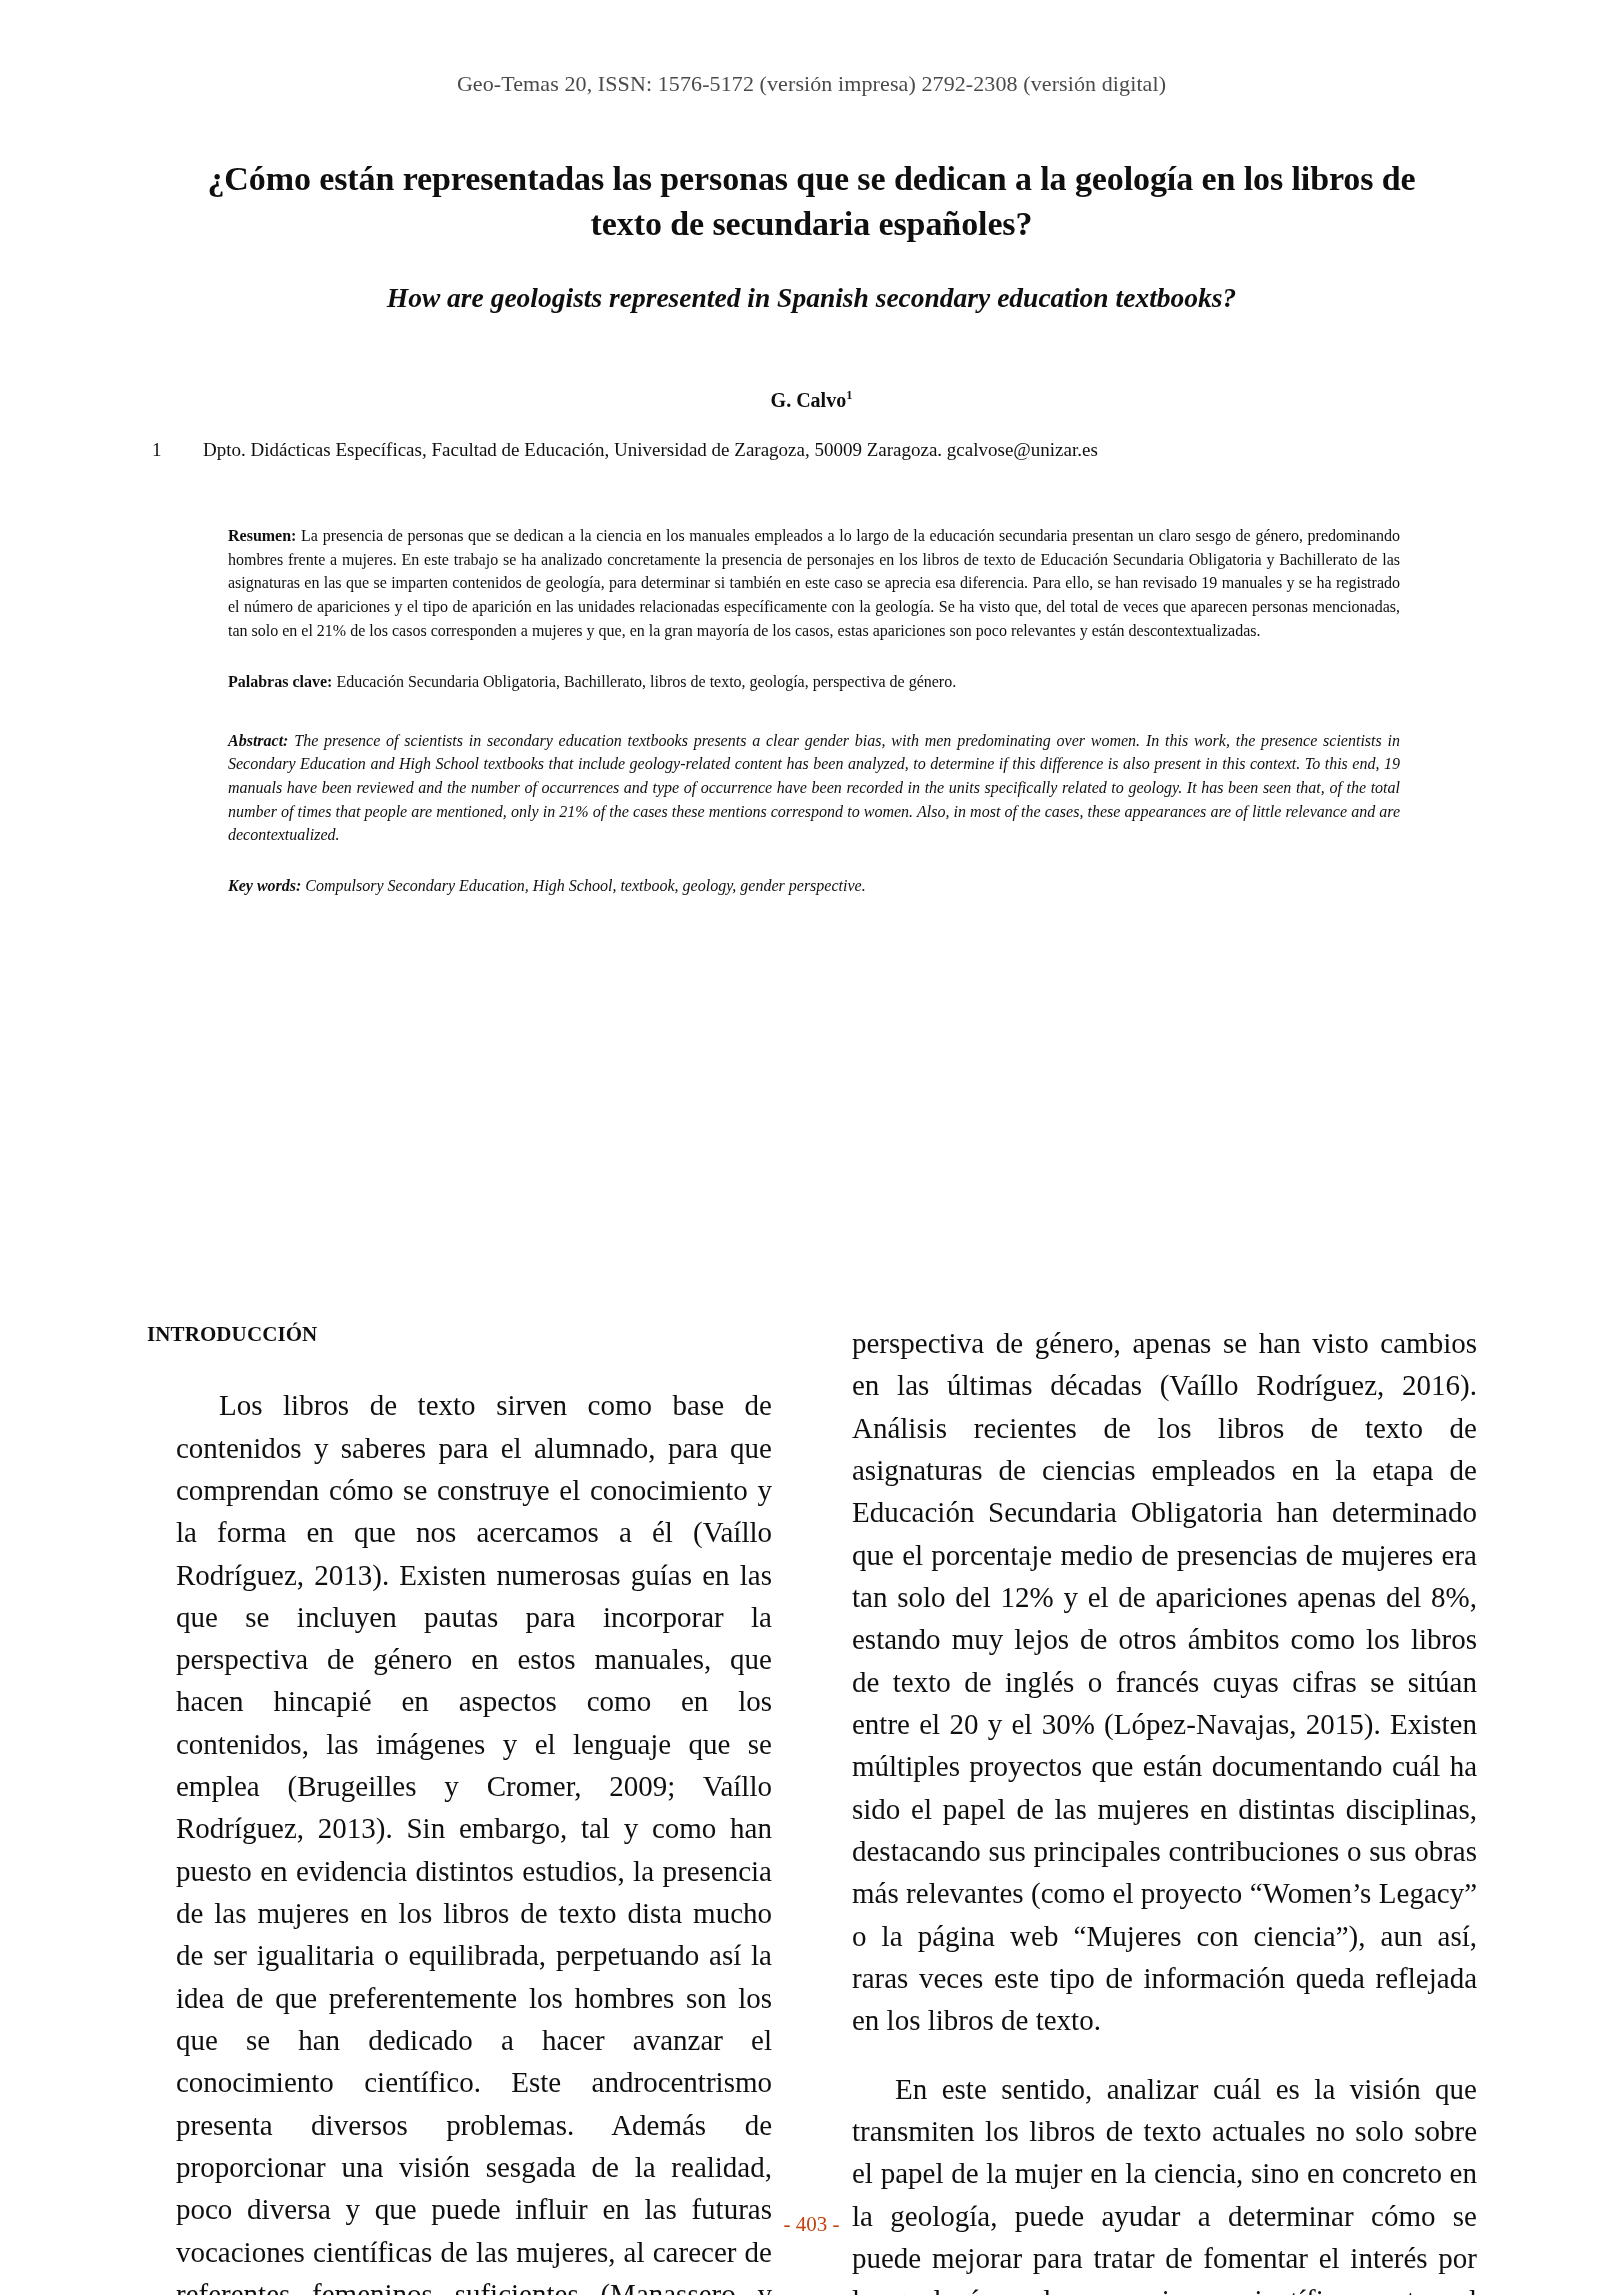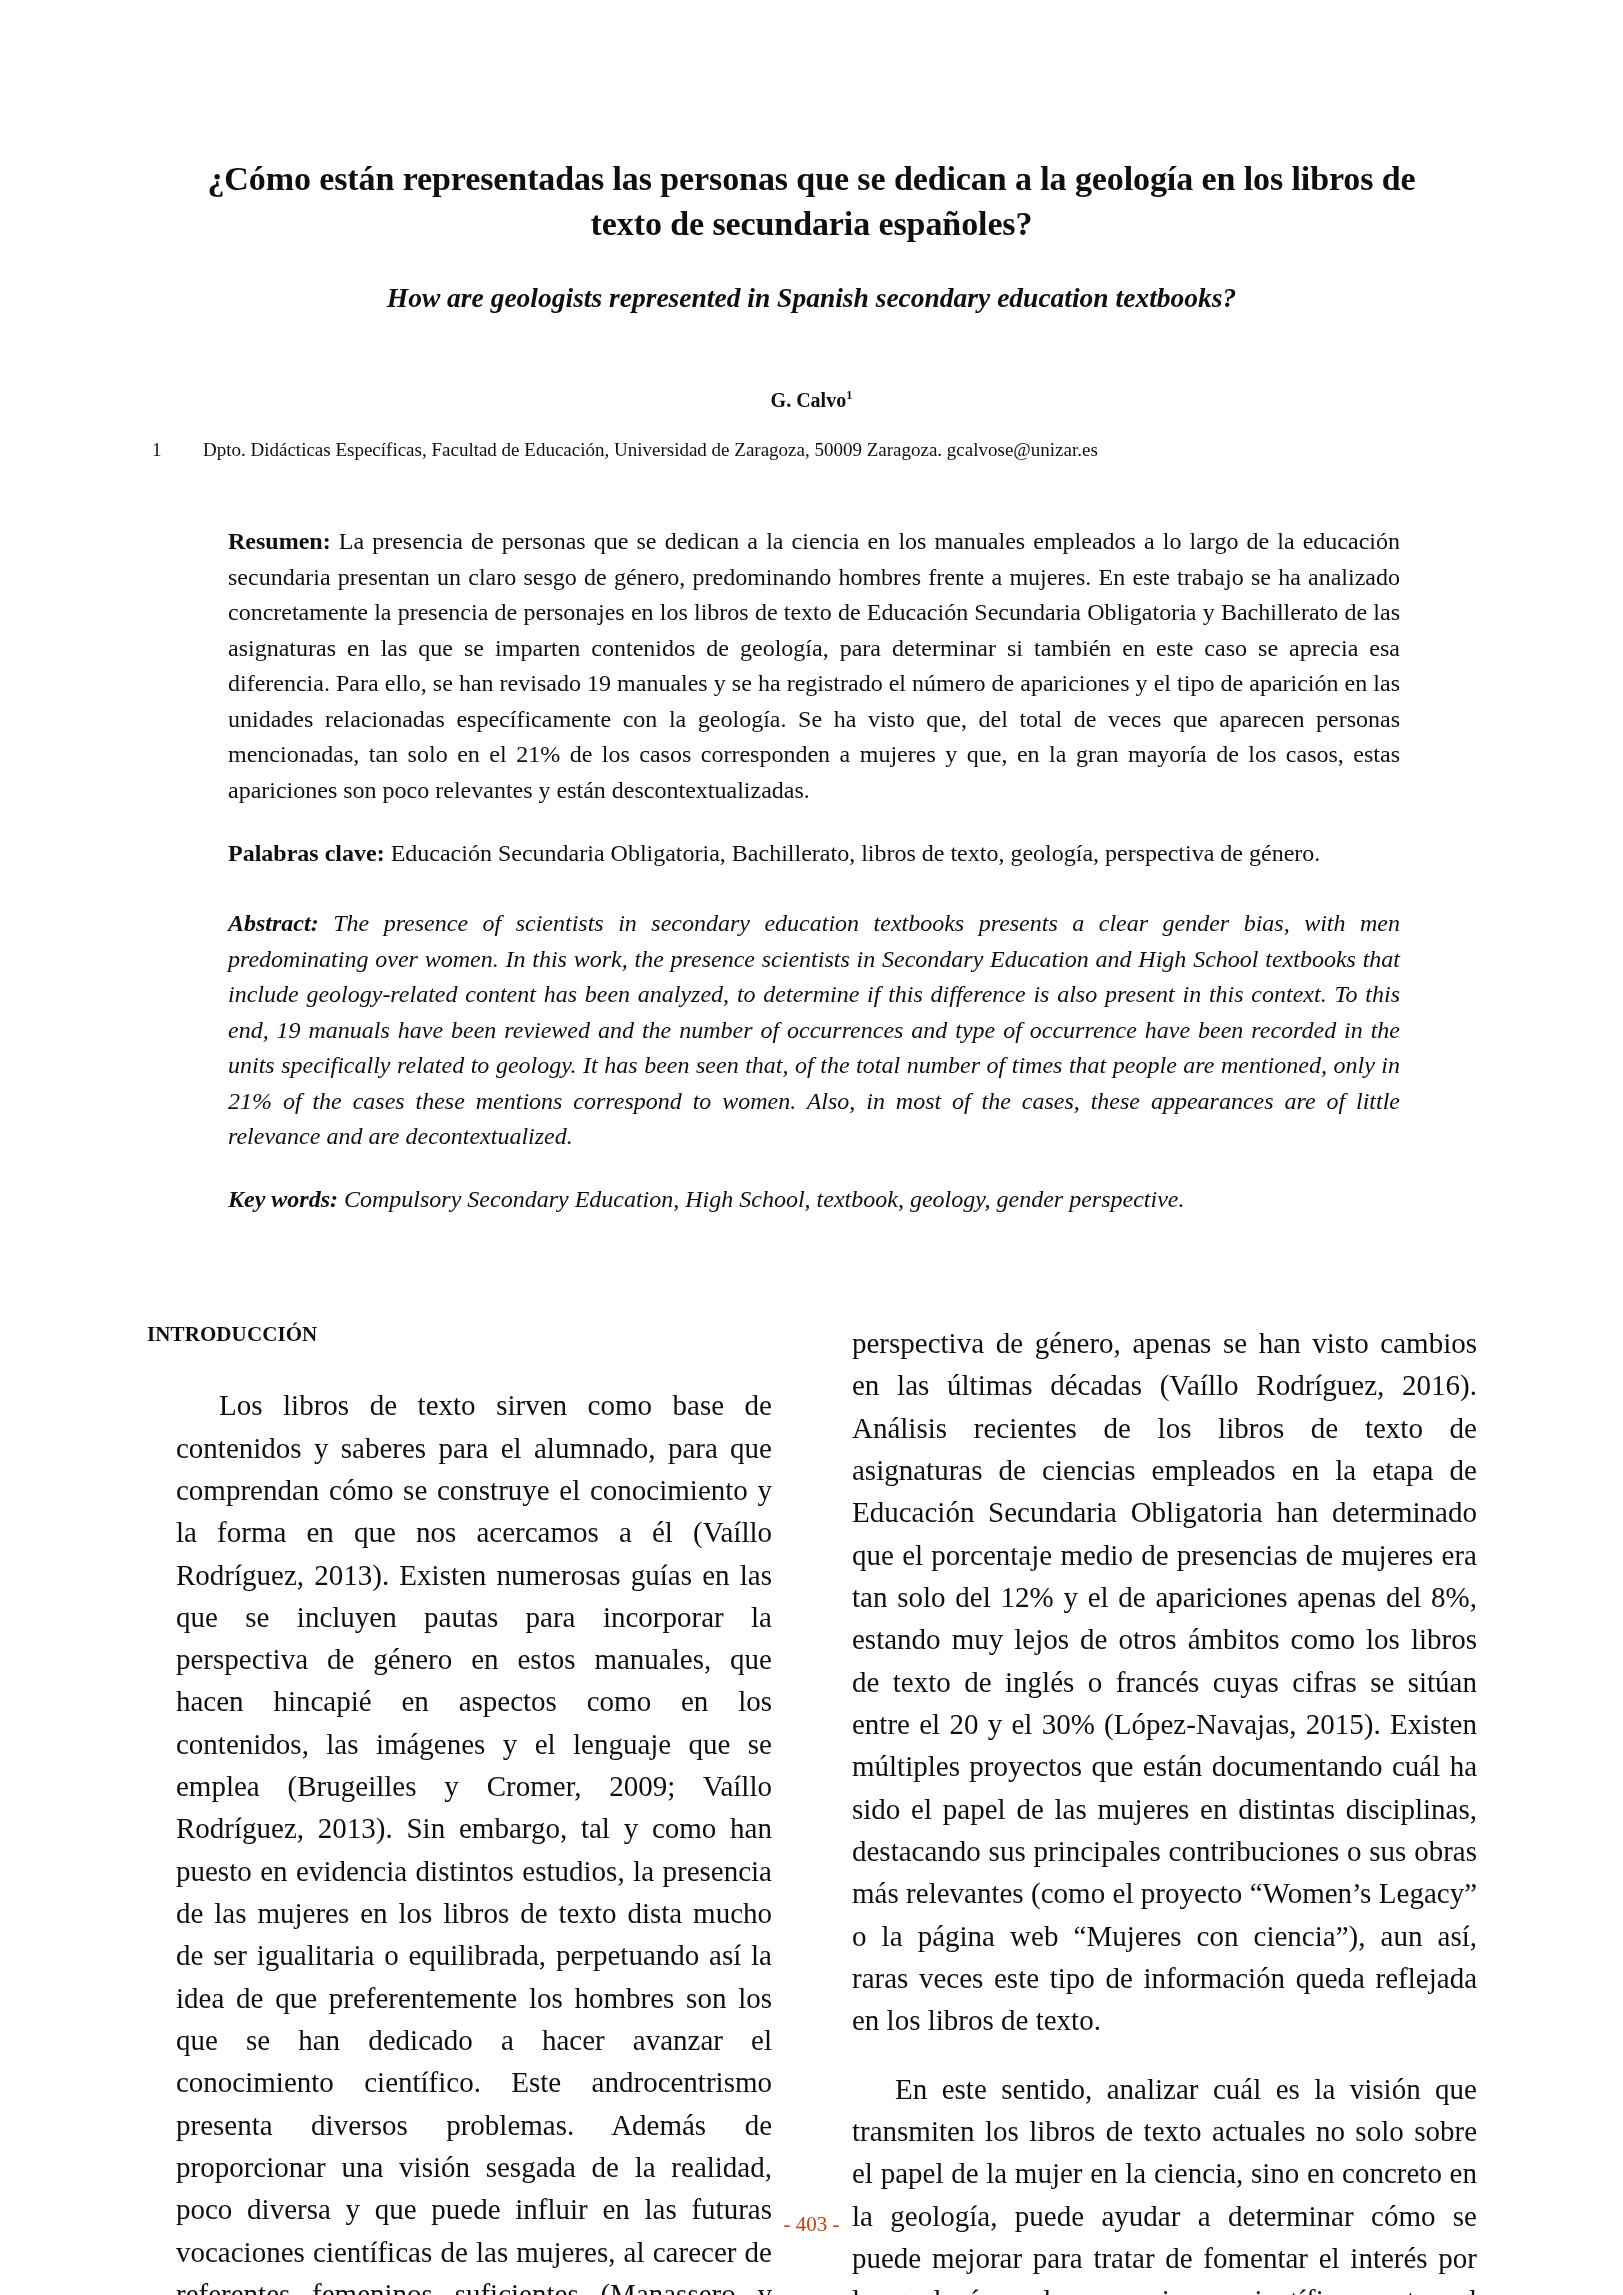--- a/index.html
+++ b/index.html
@@ -97,21 +97,21 @@
   
   .abstract-area {
     position: absolute;
     top: 524px;
     left: 228px;
     width: 1172px;
   }
 
   .abs-para {
     margin: 0 0 0 0;
-    font-size: 24px;
+    font-size: 16px;
     line-height: 1.48;
     text-align: justify;
     text-justify: inter-word;
     hyphens: none;
   }
 
   .abs-para + .abs-para {
     margin-top: 27.5px;
   }
 
@@ -182,20 +182,21 @@
     text-align: center;
     font-size: 21px;
     color: #c2410c;
   }
 </style>
 </head>
 <body>
 
 <div class="page">
 
+  <div class="running-head">Geo-Temas 20, ISSN: 1576-5172 (versión impresa) 2792-2308 (versión digital)</div>
 
   <div class="title-block">
     <h1 class="article-title">¿Cómo están representadas las personas que se dedican a la geología en los libros de texto de secundaria españoles?</h1>
 
     <p class="article-subtitle">How are geologists represented in Spanish secondary education textbooks?</p>
 
     <p class="author-line">
       <span>G. Calvo</span><sup>1</sup>
     </p>
   </div>

